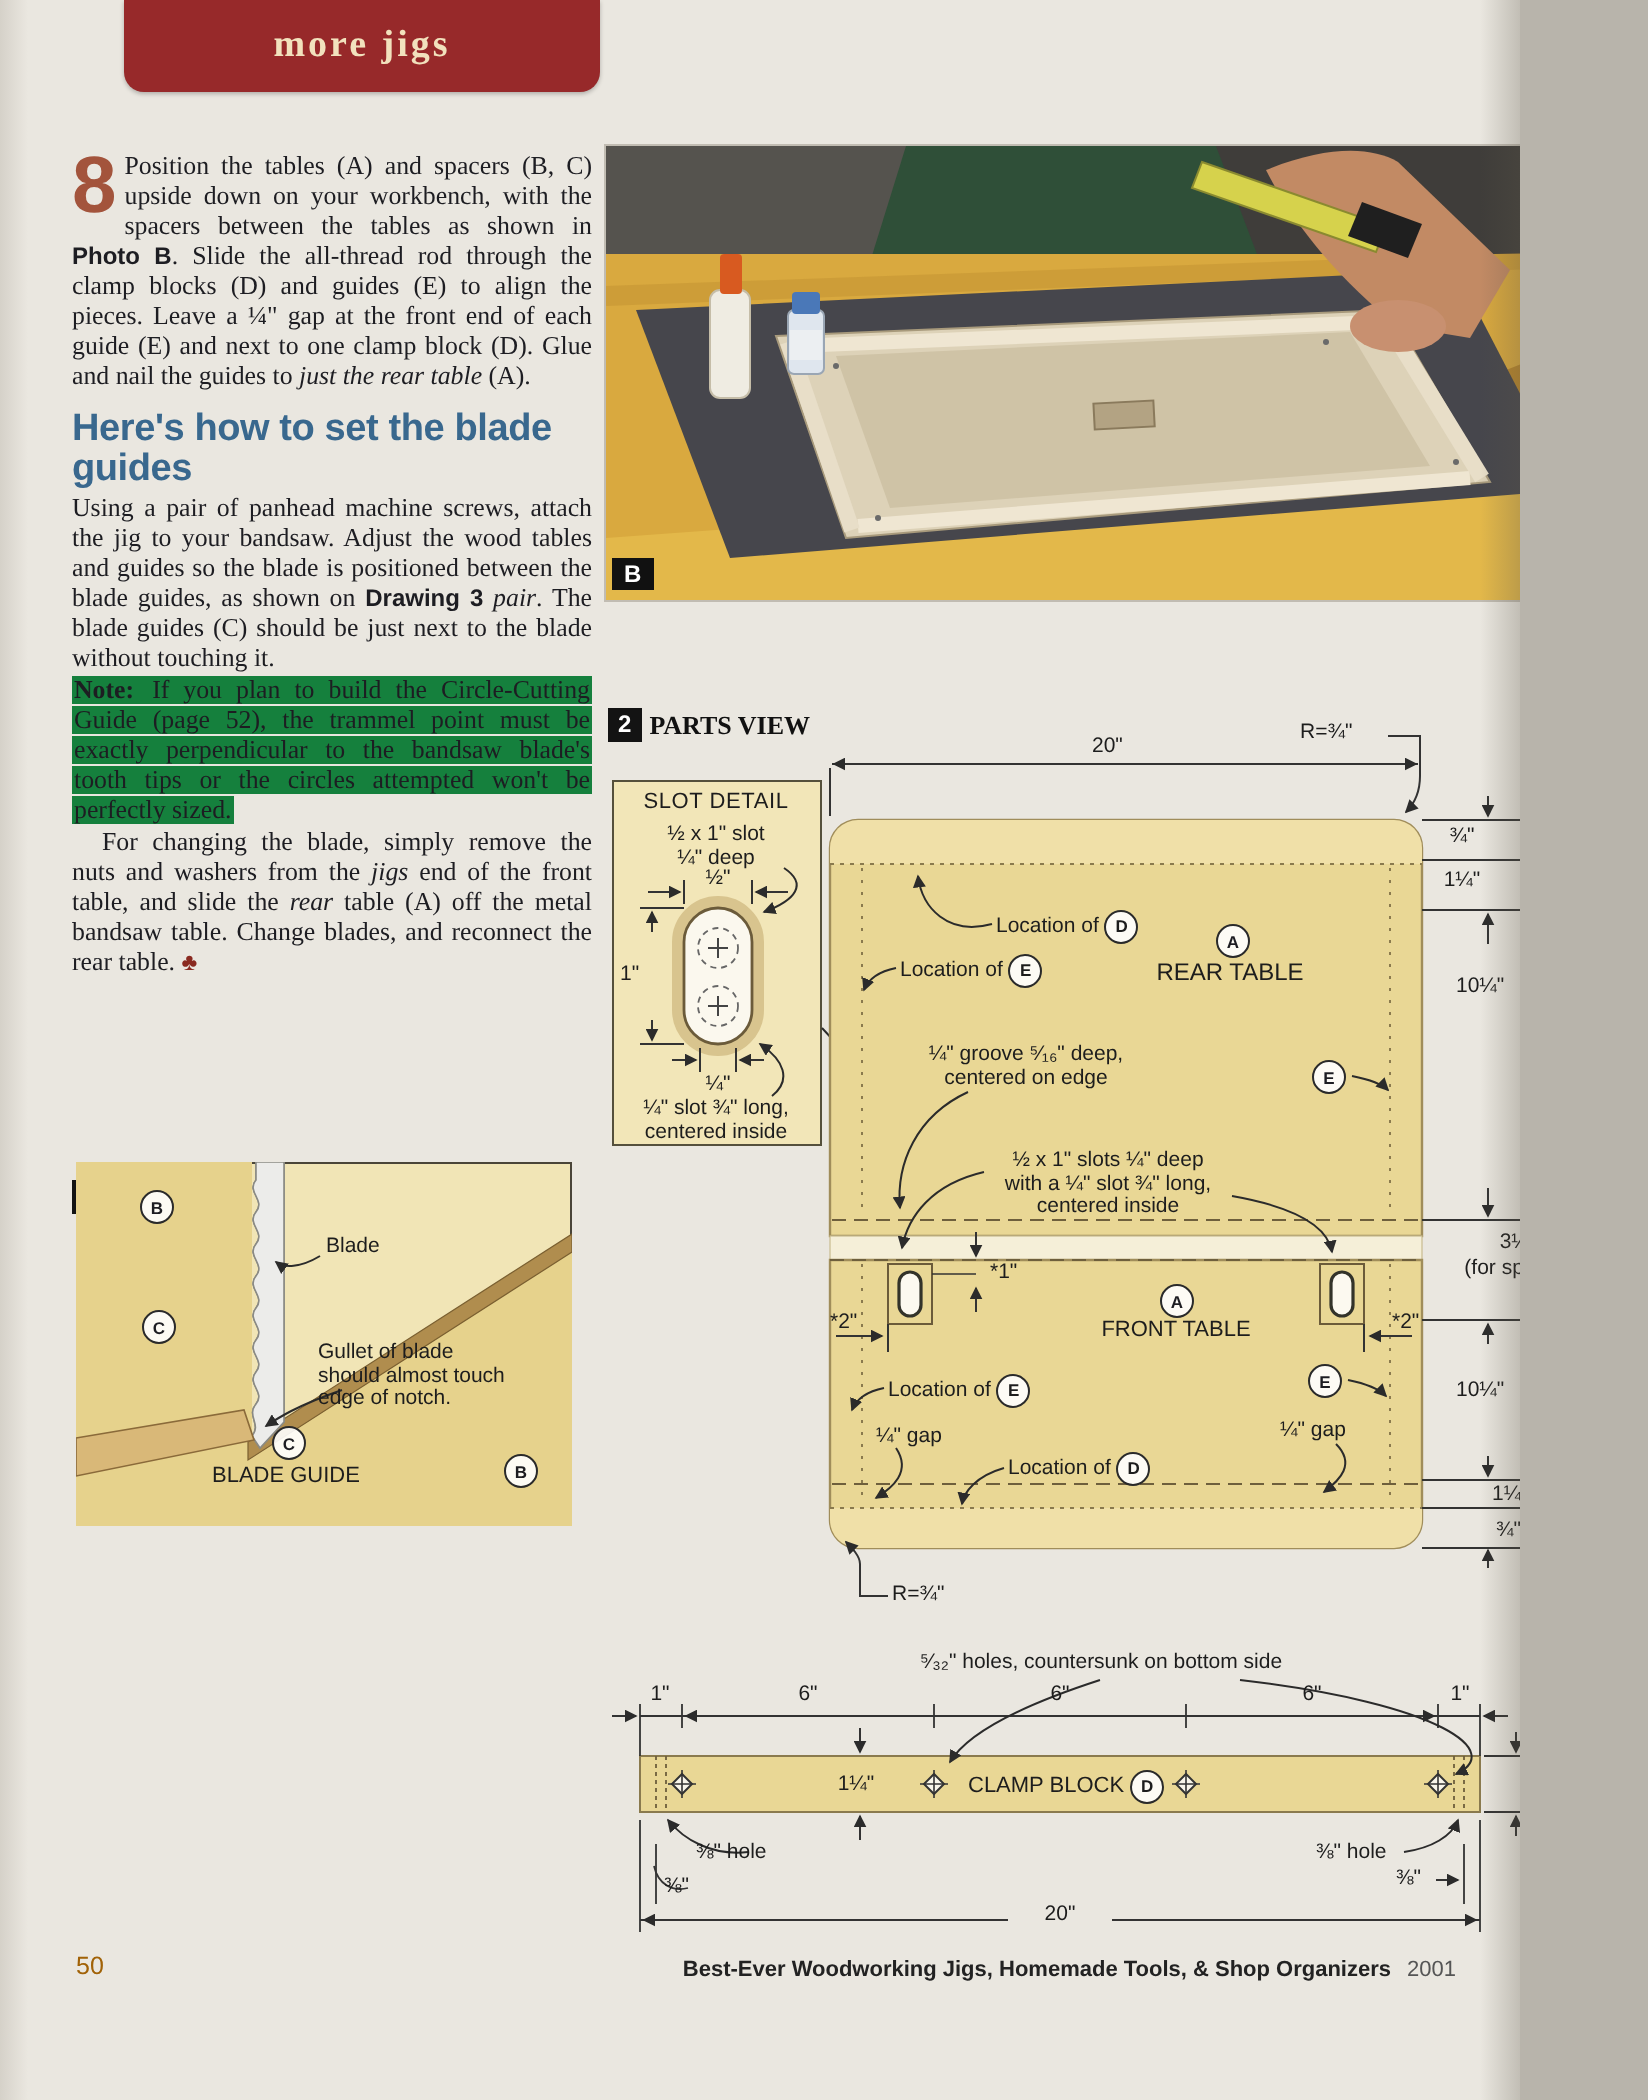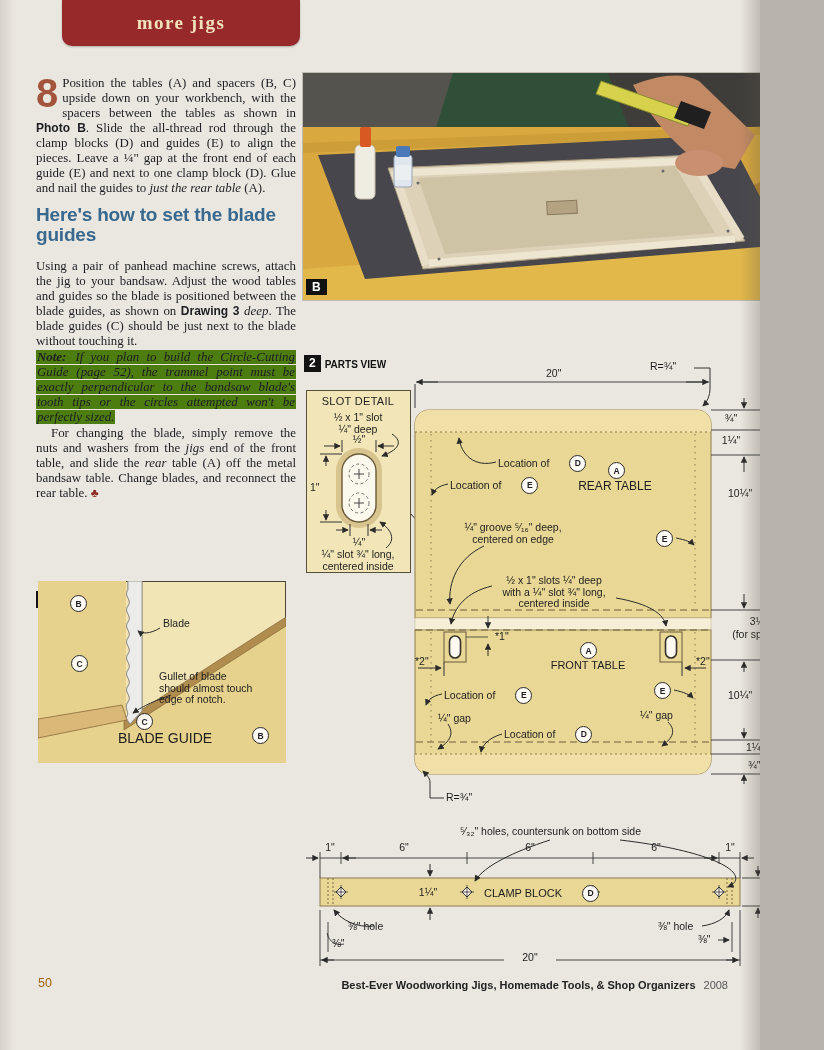--- a/index.html
+++ b/index.html
@@ -16,49 +16,49 @@
        box-shadow:0 1px 2px rgba(0,0,0,.25);}
   .tab span{color:#f2e1bd;font-family:"Liberation Serif",serif;font-weight:bold;
        font-size:19px;letter-spacing:1.5px;}
 
   
   .leftcol{position:absolute;left:36px;top:76px;width:260px;font-size:12.9px;line-height:15px;
        text-align:justify;}
   .leftcol p{margin:0 0 1px 0;}
   .dropcap{float:left;font-family:"Liberation Sans",sans-serif;font-weight:bold;font-size:40px;
        line-height:30px;color:#a3543c;margin:2px 4px 0 0;}
-  .leftcol h2{margin:9px 0 14px 0;font-family:"Liberation Sans",sans-serif;font-weight:bold;
+  .leftcol h2{margin:9px 0 2px 0;font-family:"Liberation Sans",sans-serif;font-weight:bold;
        font-size:19px;line-height:20px;color:#39688e;letter-spacing:-.2px;text-align:left;}
-  .hl{background:#4d7c0f;font-style:italic;padding:0 1px;box-decoration-break:clone;
+  .hl{background:#15803d;padding:0 1px;box-decoration-break:clone;
       -webkit-box-decoration-break:clone;}
   .hl.b{font-weight:bold;}
   .indent{text-indent:15px;}
   .endmark{color:#8a2a20;font-size:12px;}
 
   
   .numbox{display:inline-block;background:#131313;color:#fff;font-family:"Liberation Sans",sans-serif;
        font-weight:bold;font-size:12px;line-height:15px;padding:1px 5px;margin-right:4px;vertical-align:1px;}
-  .secTitle{font-family:Liberation Sans, sans-serif;font-weight:bold;font-size:10px;color:#111;}
+  .secTitle{font-family:Liberation Serif, serif;font-weight:bold;font-size:13px;color:#111;}
   .sechead{position:absolute;white-space:nowrap;}
 
   
   .photo{position:absolute;left:303px;top:73px;width:500px;height:227px;overflow:hidden;
        background:#caa84e;box-shadow:0 0 0 1px rgba(70,60,40,.25);}
   .photo-label{position:absolute;left:3px;top:206px;background:#111;color:#fff;
        font-family:"Liberation Sans",sans-serif;font-weight:bold;font-size:12px;padding:1px 6px;}
   .caption{position:absolute;left:303px;top:304px;width:500px;font-family:"Liberation Sans",sans-serif;
        font-weight:bold;font-size:12px;line-height:15px;color:#1a1a1a;text-align:left;}
 
   
   .diag{position:absolute;}
   .dl{position:absolute;font-family:"Liberation Sans",sans-serif;font-size:10.5px;line-height:11.5px;
       color:#1d1d1d;white-space:nowrap;}
   .dl.pre{white-space:pre-line;}
   .dl.ctr{text-align:center;}
-  .dl.row{display:flex;align-items:center;gap:20px;}
+  .dl.row{display:flex;align-items:center;gap:3px;}
   .circ{display:inline-flex;width:15px;height:15px;border:1.3px solid #2a2a2a;border-radius:50%;
       background:rgba(255,255,255,.9);font-family:"Liberation Sans",sans-serif;font-weight:bold;
       font-size:8.5px;align-items:center;justify-content:center;flex:0 0 auto;}
   .circ.abs{position:absolute;}
 
   
   .pagenum{position:absolute;left:38px;top:976px;font-family:"Liberation Sans",sans-serif;
       font-size:12.5px;color:#a16207;}
   .footright{position:absolute;right:32px;top:979px;font-family:"Liberation Sans",sans-serif;
       font-size:11px;color:#222;white-space:nowrap;}
@@ -70,21 +70,21 @@
 
 <div id="page">
 
   <div class="tab">
     <span>more jigs</span>
   </div>
 
   <div class="leftcol">
     <p><span class="dropcap">8</span><span>Position the tables (A) and spacers (B, C) upside down on your workbench, with the spacers between the tables as shown in </span><b style="font-family:'Liberation Sans',sans-serif;font-size:12px;">Photo B</b><span>. Slide the all-thread rod through the clamp blocks (D) and guides (E) to align the pieces. Leave a ¼" gap at the front end of each guide (E) and next to one clamp block (D). Glue and nail the guides to </span><i>just the rear table</i><span> (A).</span></p>
     <h2>Here's how to set the blade guides</h2>
-    <p><span>Using a pair of panhead machine screws, attach the jig to your bandsaw. Adjust the wood tables and guides so the blade is positioned between the blade guides, as shown on </span><b style="font-family:'Liberation Sans',sans-serif;font-size:12px;">Drawing 3</b><span> </span><i>deep</i><span>. The blade guides (C) should be just next to the blade without touching it.</span></p>
+    <p><span>Using a pair of panhead machine screws, attach the jig to your bandsaw. Adjust the wood tables and guides so the blade is positioned between the blade guides, as shown on </span><b style="font-family:'Liberation Sans',sans-serif;font-size:12px;">Drawing 3</b><span> </span><i>pair</i><span>. The blade guides (C) should be just next to the blade without touching it.</span></p>
     <p><span class="hl b">Note:</span><span class="hl"> If you plan to build the Circle-Cutting Guide (page 52), the trammel point must be exactly perpendicular to the bandsaw blade's tooth tips or the circles attempted won't be perfectly sized.</span></p>
     <p class="indent"><span>For changing the blade, simply remove the nuts and washers from the </span><i>jigs</i><span> end of the front table, and slide the </span><i>rear</i><span> table (A) off the metal bandsaw table. Change blades, and reconnect the rear table. </span><span class="endmark">♣</span></p>
   </div>
 
   <div class="photo">
     <svg width="500" height="227">
       <rect x="0" y="0" width="500" height="56" fill="#55534e"></rect>
       <rect x="290" y="0" width="210" height="56" fill="#3f3d3a"></rect>
       <path d="M150,0 h155 l22,58 h-195 z" fill="#2f4f38"></path>
       <rect x="0" y="54" width="500" height="173" fill="#d9a93f"></rect>
@@ -136,21 +136,21 @@
       <path d="M122,47 C112,53 104,53 100,50" fill="none" stroke="#2b2b2b" marker-end="url(#ar3)"></path>
       <path d="M133,114 C110,122 101,128 95,132" fill="none" stroke="#2b2b2b" marker-end="url(#ar3)"></path>
     </svg>
     <span class="circ abs" style="left:32px;top:14px;">B</span>
     <span class="circ abs" style="left:33px;top:74px;">C</span>
     <div class="dl" style="left:125px;top:37px;">Blade</div>
     <div class="dl pre" style="left:121px;top:90px;">Gullet of blade
 should almost touch
 edge of notch.</div>
     <span class="circ abs" style="left:98px;top:132px;">C</span>
-    <div class="dl" style="left:80px;top:152px;font-size:14px;">BLADE GUIDE</div>
+    <div class="dl" style="left:68px;top:152px;font-size:11px;">BLADE GUIDE</div>
     <span class="circ abs" style="left:214px;top:146px;">B</span>
   </div>
 
   <div class="diag" style="left:298px;top:354px;width:512px;height:470px;">
     <svg width="512" height="470" style="position:absolute;left:0;top:0;">
       <defs>
           <marker id="ar2" viewBox="0 0 8 8" refX="7" refY="4" markerWidth="6.5" markerHeight="6.5" orient="auto">
             <path d="M0,0L8,4L0,8z" fill="#2b2b2b"></path>
           </marker>
         </defs>
@@ -361,16 +361,16 @@
     <div class="dl" style="left:478px;top:60px;">⅝"</div>
     <div class="dl" style="left:50px;top:95px;">⅜" hole</div>
     <div class="dl" style="left:360px;top:95px;">⅜" hole</div>
     <div class="dl" style="left:34px;top:112px;">⅜"</div>
     <div class="dl" style="left:400px;top:108px;">⅜"</div>
     <div class="dl ctr" style="left:212px;top:126px;width:40px;">20"</div>
   </div>
 
   <div class="pagenum">50</div>
   <div class="footright">
-    <span class="t">Best-Ever Woodworking Jigs, Homemade Tools, &amp; Shop Organizers</span><span class="yr">2008</span>
+    <span class="t">Best-Ever Woodworking Jigs, Homemade Tools, &amp; Shop Organizers</span><span class="yr">2001</span>
   </div>
 
 </div>
 
 </body></html>

